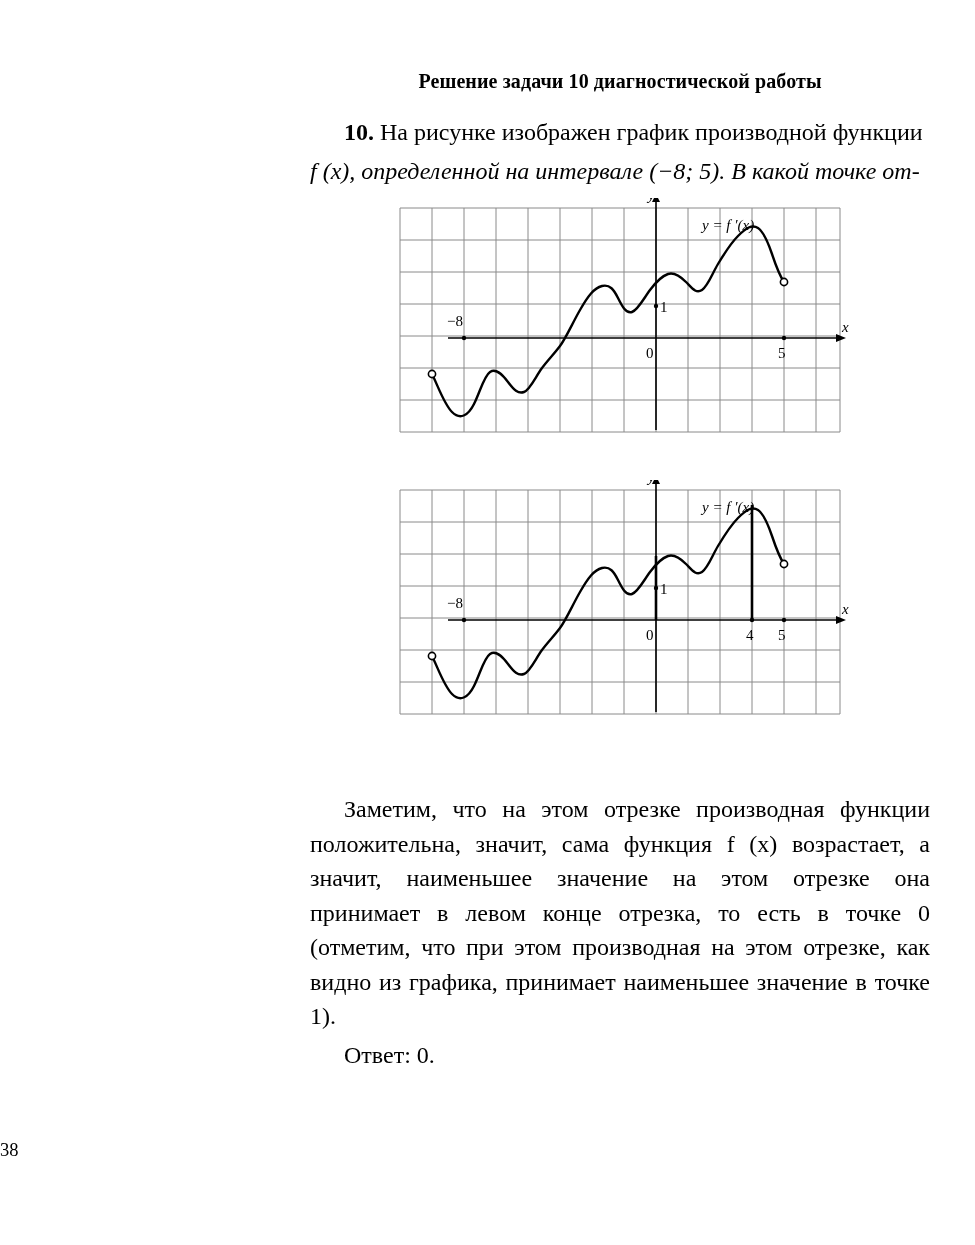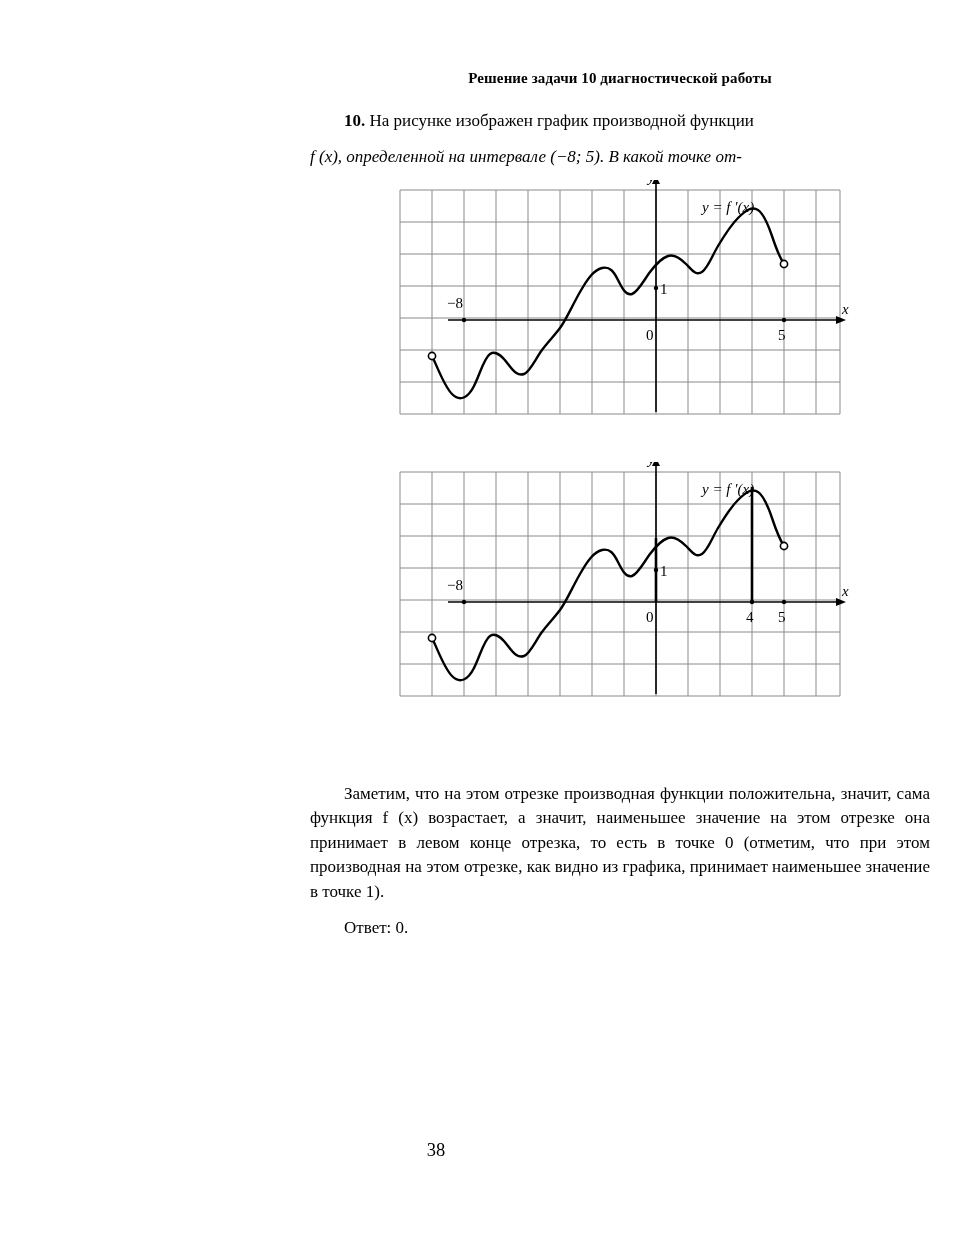--- a/index.html
+++ b/index.html
@@ -21,49 +21,48 @@
     width: 975px;
     height: 1245px;
   }
   .content {
     position: absolute;
     left: 310px;
     top: 70px;
     width: 620px;
   }
   .page-title {
-    font-size: 15px;
+    font-size: 20px;
     font-weight: bold;
     text-align: center;
     margin: 0 0 22px 0;
     letter-spacing: 0.1px;
   }
   p.para {
-    font-size: 17px;
+    font-size: 24px;
     line-height: 1.44;
-    margin: 12px 0 2px 0;
+    margin: 4px 0 2px 0;
     text-align: justify;
     text-justify: inter-word;
     text-indent: 34px;
   }
   p.para.noindent { text-indent: 0; font-style: italic; }
   .bold { font-weight: bold; }
   .ital { font-family: "Liberation Serif", serif; }
   .fig {
     margin: 10px 0 12px 0;
     display: flex;
     justify-content: center;
   }
   .gap-med { height: 26px; }
   .page-number {
     position: absolute;
     left: 0;
     top: 1140px;
     width: 872px;
-    text-align: center;
     font-size: 18.5px;
   }
 </style>
 </head>
 <body>
 
 <div class="page">
 
   <div class="content">
 

